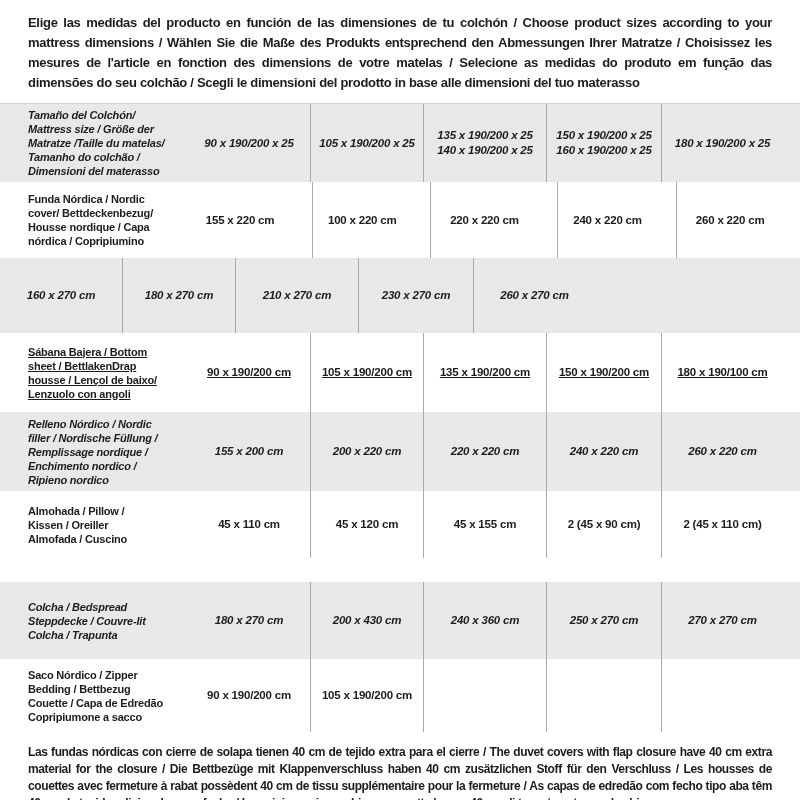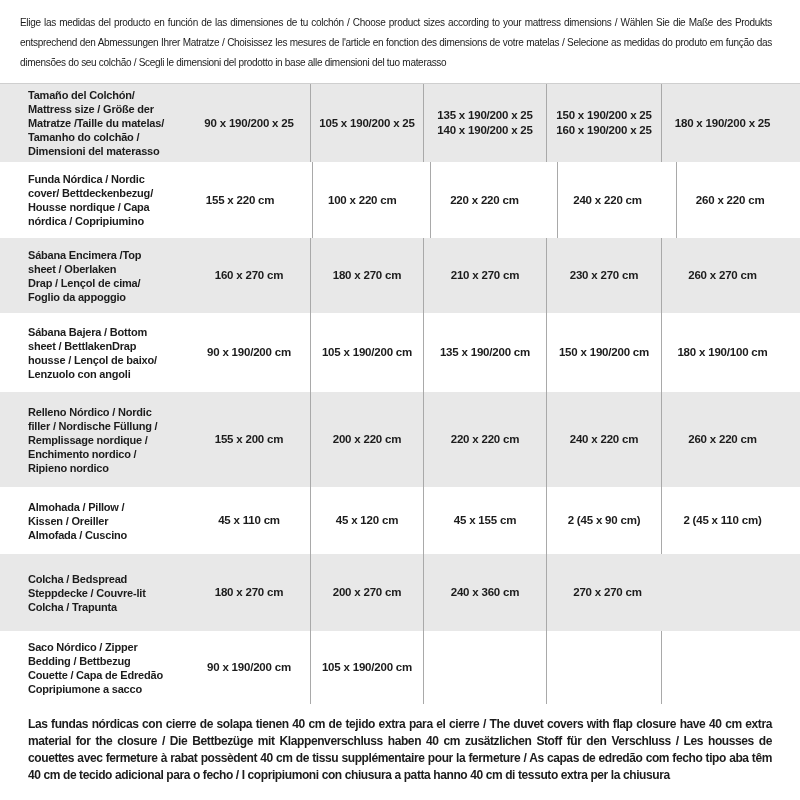--- a/index.html
+++ b/index.html
@@ -7,29 +7,29 @@
     --divider:#a9a9a9;
     --ink:#1c1c1c;
   }
   *{ box-sizing:border-box; }
   html,body{ margin:0; padding:0; }
   body{
     width:800px; height:800px; background:#ffffff; overflow:hidden;
     font-family:"Liberation Sans", sans-serif; color:var(--ink);
   }
   .intro{
-    margin:13px 28px 10px 20px;
-    font-weight:normal; font-size:10px; line-height:20px;
+    margin:13px 28px 10px 28px;
+    font-weight:bold; font-size:13px; line-height:20px;
     letter-spacing:-0.3px; text-align:justify;
   }
   .size-table{
     width:800px; border-top:1px solid #cfcfcf;
   }
   .row{ display:flex; width:800px; }
-  .row.shade{ background:var(--shade); }
+  .row.shade{ background:var(--shade);font-style:italic; }
   .cell{
     font-weight:bold; letter-spacing:-0.2px;
     display:flex; align-items:center;
   }
   .cell.label{
     width:188px; padding-left:28px;
     font-size:11px; line-height:14px; white-space:pre-line;
   }
   .cell.v{
     justify-content:center; text-align:center;
@@ -74,44 +74,40 @@
 Housse nordique / Capa
 nórdica / Copripiumino</div>
     <div class="cell v v1">155 x 220 cm</div>
     <div class="cell v v2">100 x 220 cm</div>
     <div class="cell v v3">220 x 220 cm</div>
     <div class="cell v v4">240 x 220 cm</div>
     <div class="cell v v5">260 x 220 cm</div>
   </div>
 
   <div class="row shade" style="height: 75px;">
-    <div class="cell label">Sábana Encimera /Top
-sheet / Oberlaken
-Drap / Lençol de cima/
-Foglio da appoggio</div>
     <div class="cell v v1">160 x 270 cm</div>
     <div class="cell v v2">180 x 270 cm</div>
     <div class="cell v v3">210 x 270 cm</div>
     <div class="cell v v4">230 x 270 cm</div>
     <div class="cell v v5">260 x 270 cm</div>
   </div>
 
-  <div class="row" style="height: 79px;">
+  <div class="row" style="height: 79px; text-decoration: underline;">
     <div class="cell label">Sábana Bajera / Bottom
 sheet / BettlakenDrap
 housse / Lençol de baixo/
 Lenzuolo con angoli</div>
     <div class="cell v v1">90 x 190/200 cm</div>
     <div class="cell v v2">105 x 190/200 cm</div>
     <div class="cell v v3">135 x 190/200 cm</div>
     <div class="cell v v4">150 x 190/200 cm</div>
     <div class="cell v v5">180 x 190/100 cm</div>
   </div>
 
-  <div class="row shade" style="height: 95px;">
+  <div class="row shade" style="height: 79px;">
     <div class="cell label">Relleno Nórdico / Nordic
 filler / Nordische Füllung /
 Remplissage nordique /
 Enchimento nordico /
 Ripieno nordico</div>
     <div class="cell v v1">155 x 200 cm</div>
     <div class="cell v v2">200 x 220 cm</div>
     <div class="cell v v3">220 x 220 cm</div>
     <div class="cell v v4">240 x 220 cm</div>
     <div class="cell v v5">260 x 220 cm</div>
@@ -121,27 +117,28 @@
     <div class="cell label">Almohada / Pillow /
 Kissen / Oreiller
 Almofada / Cuscino</div>
     <div class="cell v v1">45 x 110 cm</div>
     <div class="cell v v2">45 x 120 cm</div>
     <div class="cell v v3">45 x 155 cm</div>
     <div class="cell v v4">2 (45 x 90 cm)</div>
     <div class="cell v v5">2 (45 x 110 cm)</div>
   </div>
 
-  <div class="row shade" style="height: 77px;">
+  <div class="row shade" style="height: 77px; margin-top: 24px;">
     <div class="cell label">Colcha / Bedspread
 Steppdecke / Couvre-lit
 Colcha / Trapunta</div>
     <div class="cell v v1">180 x 270 cm</div>
-    <div class="cell v v2">200 x 270 cm</div>
+    <div class="cell v v2">200 x 430 cm</div>
     <div class="cell v v3">240 x 360 cm</div>
+    <div class="cell v v4">250 x 270 cm</div>
     <div class="cell v v5">270 x 270 cm</div>
   </div>
 
   <div class="row" style="height: 73px;">
     <div class="cell label">Saco Nórdico / Zipper
 Bedding / Bettbezug
 Couette / Capa de Edredão
 Copripiumone a sacco</div>
     <div class="cell v v1">90 x 190/200 cm</div>
     <div class="cell v v2">105 x 190/200 cm</div>

